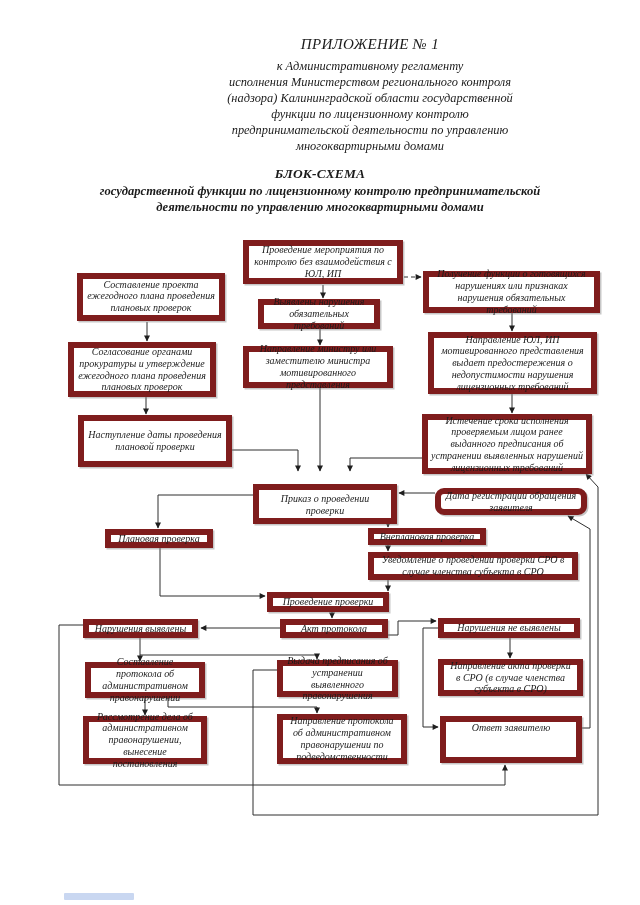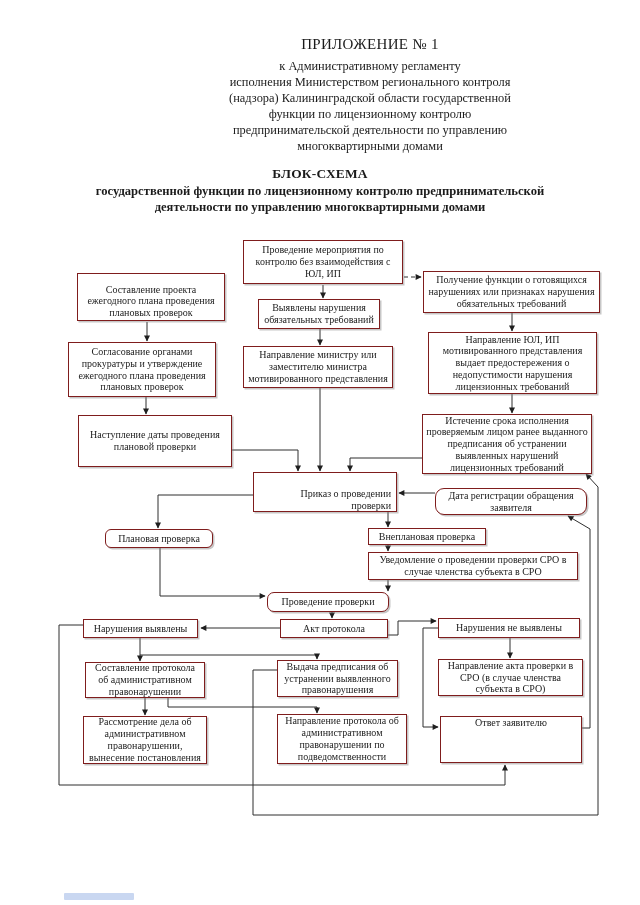--- a/index.html
+++ b/index.html
@@ -3,49 +3,50 @@
 <meta charset="utf-8">
 <style>
   html,body{margin:0;padding:0;background:#ffffff;}
   #page{
     position:relative;
     width:640px;height:905px;
     background:#ffffff;
     font-family:"Liberation Serif","DejaVu Serif",serif;
     color:#1b1b1b;
     overflow:hidden;
+    font-style:italic;
   }
   .hdr-appendix{
     position:absolute;top:36px;left:100px;width:540px;
     text-align:center;font-size:15px;letter-spacing:.3px;
   }
   .hdr-lines{
     position:absolute;top:58px;left:100px;width:540px;
     text-align:center;font-size:12.4px;line-height:16px;
   }
   .title-block{
     position:absolute;top:166px;left:10px;width:620px;
     text-align:center;font-weight:bold;font-size:12.6px;line-height:16.5px;
   }
   .title-block .main{font-size:13.4px;letter-spacing:.2px;}
   #flow{position:absolute;left:0;top:0;width:640px;height:905px;}
   #edges{position:absolute;left:0;top:0;}
   .node{
     position:absolute;
     box-sizing:border-box;
-    border:1px solid #7f1d1d;
+    border:6px solid #7f1d1d;
     box-shadow:1.5px 1.5px 0 rgba(130,130,130,.45);
     background:#ffffff;
     display:flex;align-items:center;justify-content:center;
     text-align:center;
     font-size:10px;line-height:1.18;
     padding:1px 3px;
   }
   .node span{display:block;width:100%;}
-  .node.tl{align-items:flex-start;justify-content:flex-start;text-align:right;padding:15px 5px;}
+  .node.tl{align-items:flex-start;justify-content:flex-start;text-align:center;padding:3px 5px;margin-top:12px;}
   .node.tc{align-items:flex-start;padding-top:0;}
   .watermark-strip{
     position:absolute;left:64px;top:893px;width:70px;height:7px;
     background:#9db7e6;opacity:.55;border-radius:1px;
   }
 </style>
 </head>
 <body>
 
 <div id="page">
@@ -130,30 +131,30 @@
         </div>
         <div class="node" style="left: 422px; top: 414px; width: 170px; height: 60px;">
           <span>Истечение срока исполнения проверяемым лицом ранее выданного предписания об устранении выявленных нарушений лицензионных требований</span>
         </div>
         <div class="node tl" style="left: 253px; top: 472px; width: 144px; height: 40px;">
           <span>Приказ о проведении проверки</span>
         </div>
         <div class="node" style="left: 435px; top: 488px; width: 152px; height: 27px; border-radius: 9px;">
           <span>Дата регистрации обращения заявителя</span>
         </div>
-        <div class="node" style="left: 105px; top: 529px; width: 108px; height: 19px; border-radius: 6px;">
+        <div class="node" style="left: 105px; top: 529px; width: 108px; height: 19px;">
           <span>Плановая проверка</span>
         </div>
         <div class="node" style="left: 368px; top: 528px; width: 118px; height: 17px;">
           <span>Внеплановая проверка</span>
         </div>
         <div class="node" style="left: 368px; top: 552px; width: 210px; height: 28px;">
           <span>Уведомление о проведении проверки СРО в случае членства субъекта в СРО</span>
         </div>
-        <div class="node" style="left: 267px; top: 592px; width: 122px; height: 20px; border-radius: 7px;">
+        <div class="node" style="left: 267px; top: 592px; width: 122px; height: 20px;">
           <span>Проведение проверки</span>
         </div>
         <div class="node" style="left: 83px; top: 619px; width: 115px; height: 19px;">
           <span>Нарушения выявлены</span>
         </div>
         <div class="node" style="left: 280px; top: 619px; width: 108px; height: 19px;">
           <span>Акт протокола</span>
         </div>
         <div class="node" style="left: 438px; top: 618px; width: 142px; height: 20px;">
           <span>Нарушения не выявлены</span>

